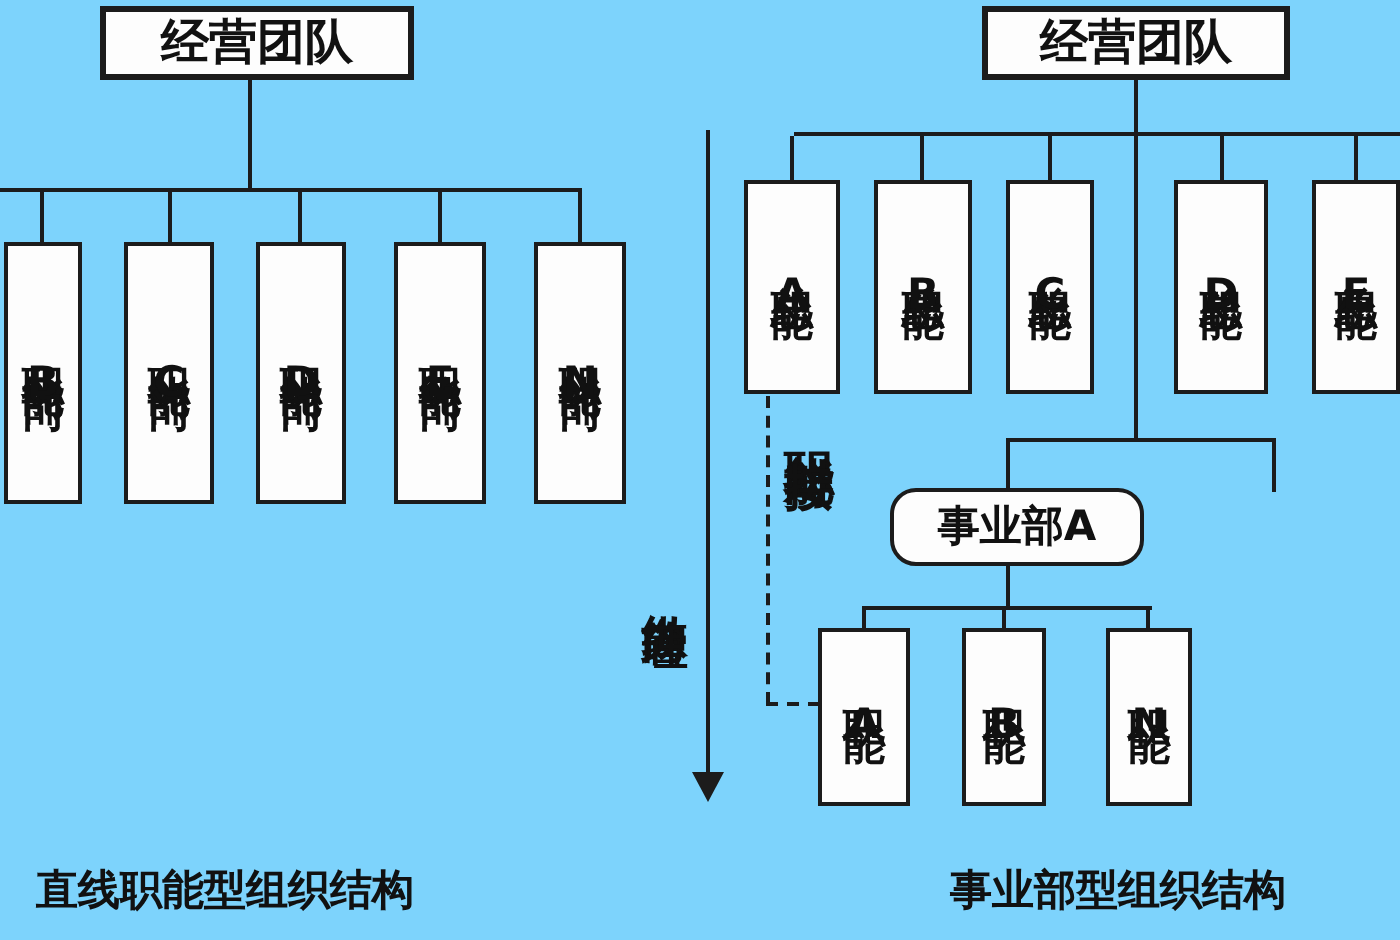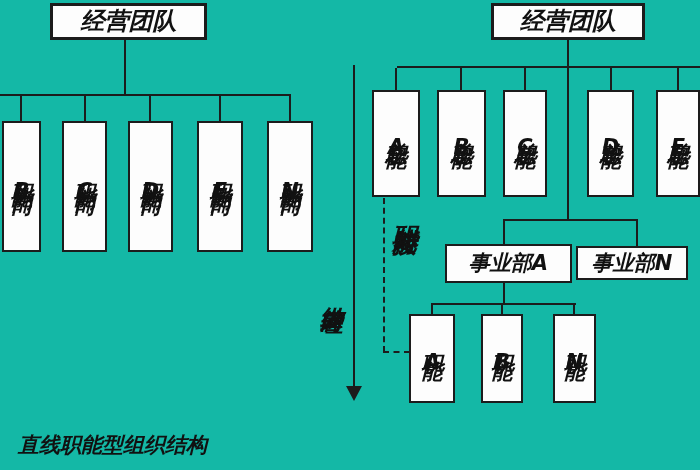--- a/index.html
+++ b/index.html
@@ -4,25 +4,24 @@
 <style>
   html, body {
     margin: 0;
     padding: 0;
     background: #ffffff;
   }
   .canvas {
     position: relative;
     width: 700px;
     height: 470px;
-    background: #14b8a6;
+    background: #7dd3fc;
     font-family: "DejaVu Sans", "Liberation Sans", sans-serif;
     color: #111111;
     overflow: hidden;
-    font-style: italic;
   }
   .line {
     position: absolute;
     background: #1c1c1c;
   }
   .dash-v {
     position: absolute;
     width: 0;
     border-left: 2px dashed #1c1c1c;
   }
@@ -164,37 +163,35 @@
   </div>
   <div class="box" style="left:656px; top:90px; width:44px; height:107px;">
     <span class="vtext">总职能E</span>
   </div>
 
   <div class="line" style="left:567px; top:66px; width:2px; height:154px;"></div>
   <div class="line" style="left:503px; top:219px; width:135px; height:2px;"></div>
   <div class="line" style="left:503px; top:221px; width:2px; height:23px;"></div>
   <div class="line" style="left:636px; top:221px; width:2px; height:25px;"></div>
 
-  <div class="box" style="left:445px; top:244px; width:127px; height:39px;">
+  <div class="box" style="left:445px; top:244px; width:127px; height:39px;border-radius:13px;">
     <span class="hlabel">事业部A</span>
-  </div>
-  <div class="box" style="left:576px; top:246px; width:112px; height:34px;">
-    <span class="hlabel">事业部N</span>
   </div>
 
   <div class="line" style="left:503px; top:283px; width:2px; height:21px;"></div>
   <div class="line" style="left:431px; top:303px; width:145px; height:2px;"></div>
   <div class="line" style="left:431px; top:305px; width:2px; height:9px;"></div>
   <div class="line" style="left:501px; top:305px; width:2px; height:9px;"></div>
   <div class="line" style="left:573px; top:305px; width:2px; height:9px;"></div>
 
   <div class="box" style="left:409px; top:314px; width:46px; height:89px;">
     <span class="vtext" style="letter-spacing:6px;">职能A</span>
   </div>
   <div class="box" style="left:481px; top:314px; width:42px; height:89px;">
     <span class="vtext" style="letter-spacing:6px;">职能B</span>
   </div>
   <div class="box" style="left:553px; top:314px; width:43px; height:89px;">
     <span class="vtext" style="letter-spacing:6px;">职能N</span>
   </div>
 
+  <div class="caption" style="left:475px; top:431px;">事业部型组织结构</div>
 
 </div>
 
 </body></html>

